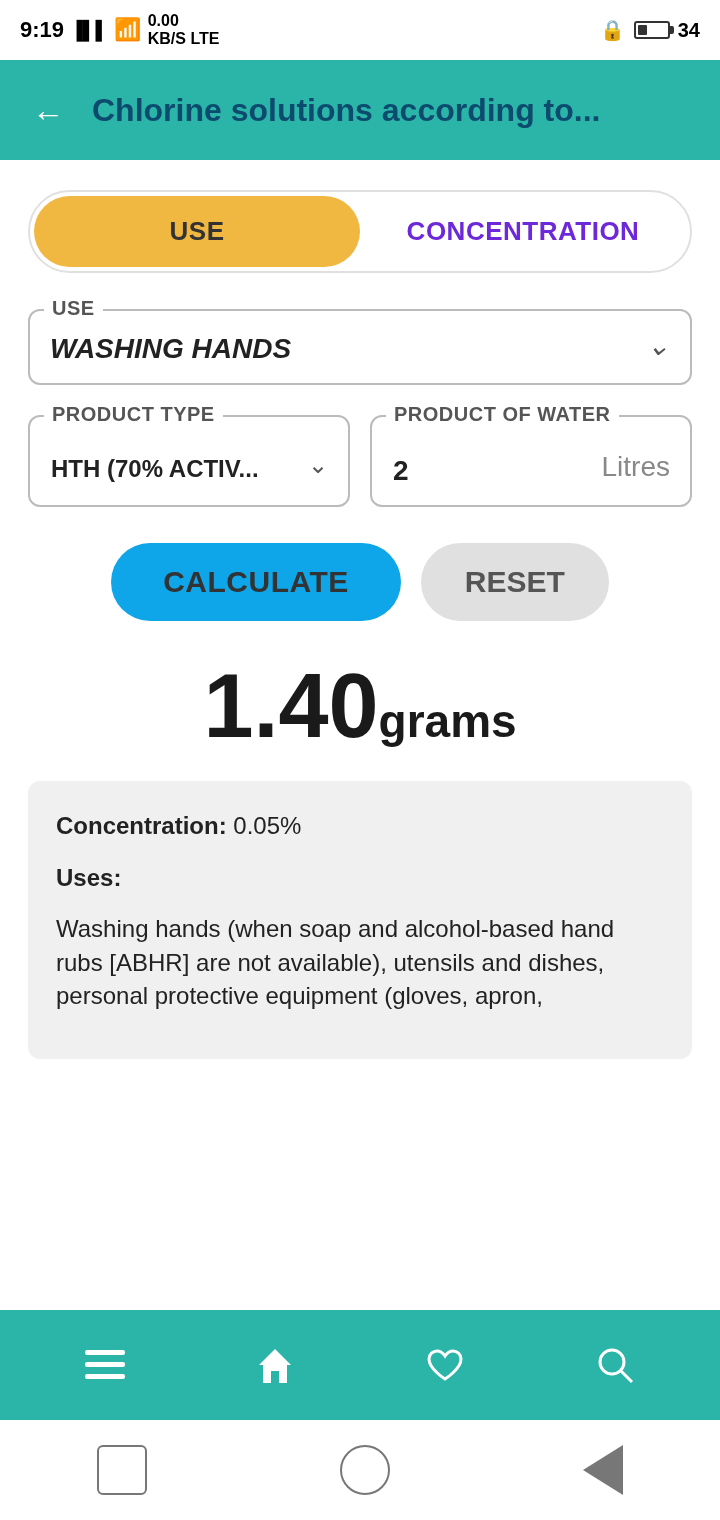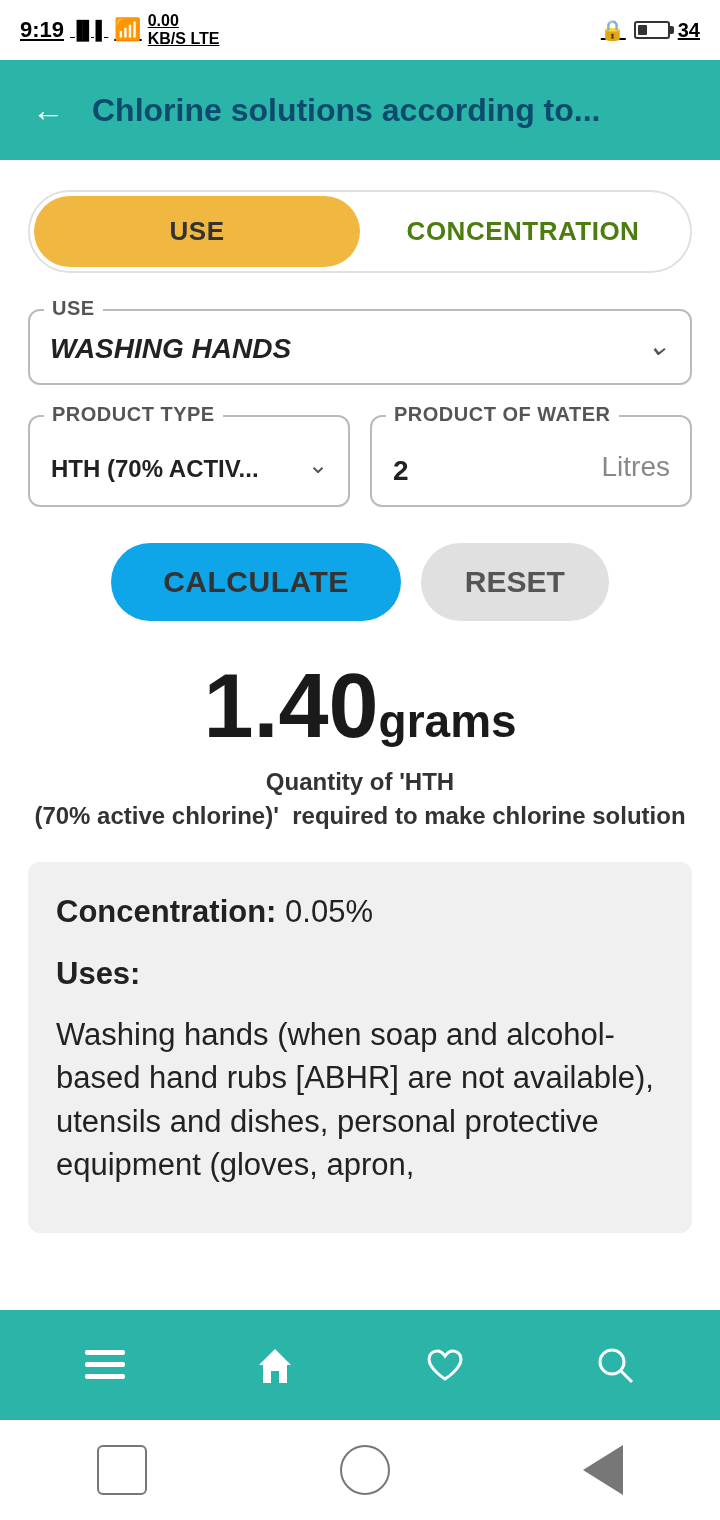--- a/index.html
+++ b/index.html
@@ -16,21 +16,20 @@
     
     .status-bar {
       background: #fff;
       height: 60px;
       display: flex;
       align-items: center;
       justify-content: space-between;
       padding: 0 20px;
       font-size: 22px;
       font-weight: 600;
-      text-decoration: underline;
     }
     .status-left { display: flex; align-items: center; gap: 6px; }
     .status-right { display: flex; align-items: center; gap: 8px; font-size: 20px; }
     .battery-icon {
       border: 2px solid #333;
       border-radius: 3px;
       width: 36px;
       height: 18px;
       display: inline-flex;
       align-items: center;
@@ -102,21 +101,21 @@
       border-radius: 46px;
       cursor: pointer;
       letter-spacing: 0.5px;
     }
     .tab-btn.active {
       background: #f0b840;
       color: #333;
     }
     .tab-btn.inactive {
       background: transparent;
-      color: #4d7c0f;
+      color: #6d28d9;
     }
 
     
     .field-group {
       border: 2px solid #bbb;
       border-radius: 12px;
       padding: 14px 20px 18px;
       position: relative;
       margin-bottom: 30px;
     }
@@ -232,21 +231,21 @@
     }
 
     
     .info-card {
       background: #f0f0f0;
       border-radius: 12px;
       padding: 28px 28px;
       margin-bottom: 20px;
     }
     .info-line {
-      font-size: 31px;
+      font-size: 24px;
       color: #222;
       margin-bottom: 18px;
       line-height: 1.4;
     }
     .info-line strong {
       font-weight: 700;
     }
 
     
     .bottom-nav {
@@ -355,23 +354,20 @@
 
   <div class="btn-row">
     <button class="calc-btn">CALCULATE</button>
     <button class="reset-btn">RESET</button>
   </div>
 
   <div class="result-container">
     <div>
       <span class="result-number">1.40</span><span class="result-unit">grams</span>
     </div>
-    <div class="result-description">
-      Quantity of 'HTH<br>(70% active chlorine)'&nbsp; required to make chlorine solution
-    </div>
   </div>
 
   <div class="info-card">
     <div class="info-line">
       <strong>Concentration:</strong><span> 0.05%</span>
     </div>
     <div class="info-line">
       <strong>Uses:</strong>
     </div>
     <div class="info-line">Washing hands (when soap and alcohol-based hand rubs [ABHR] are not available), utensils and dishes, personal protective equipment     (gloves, apron,</div>

